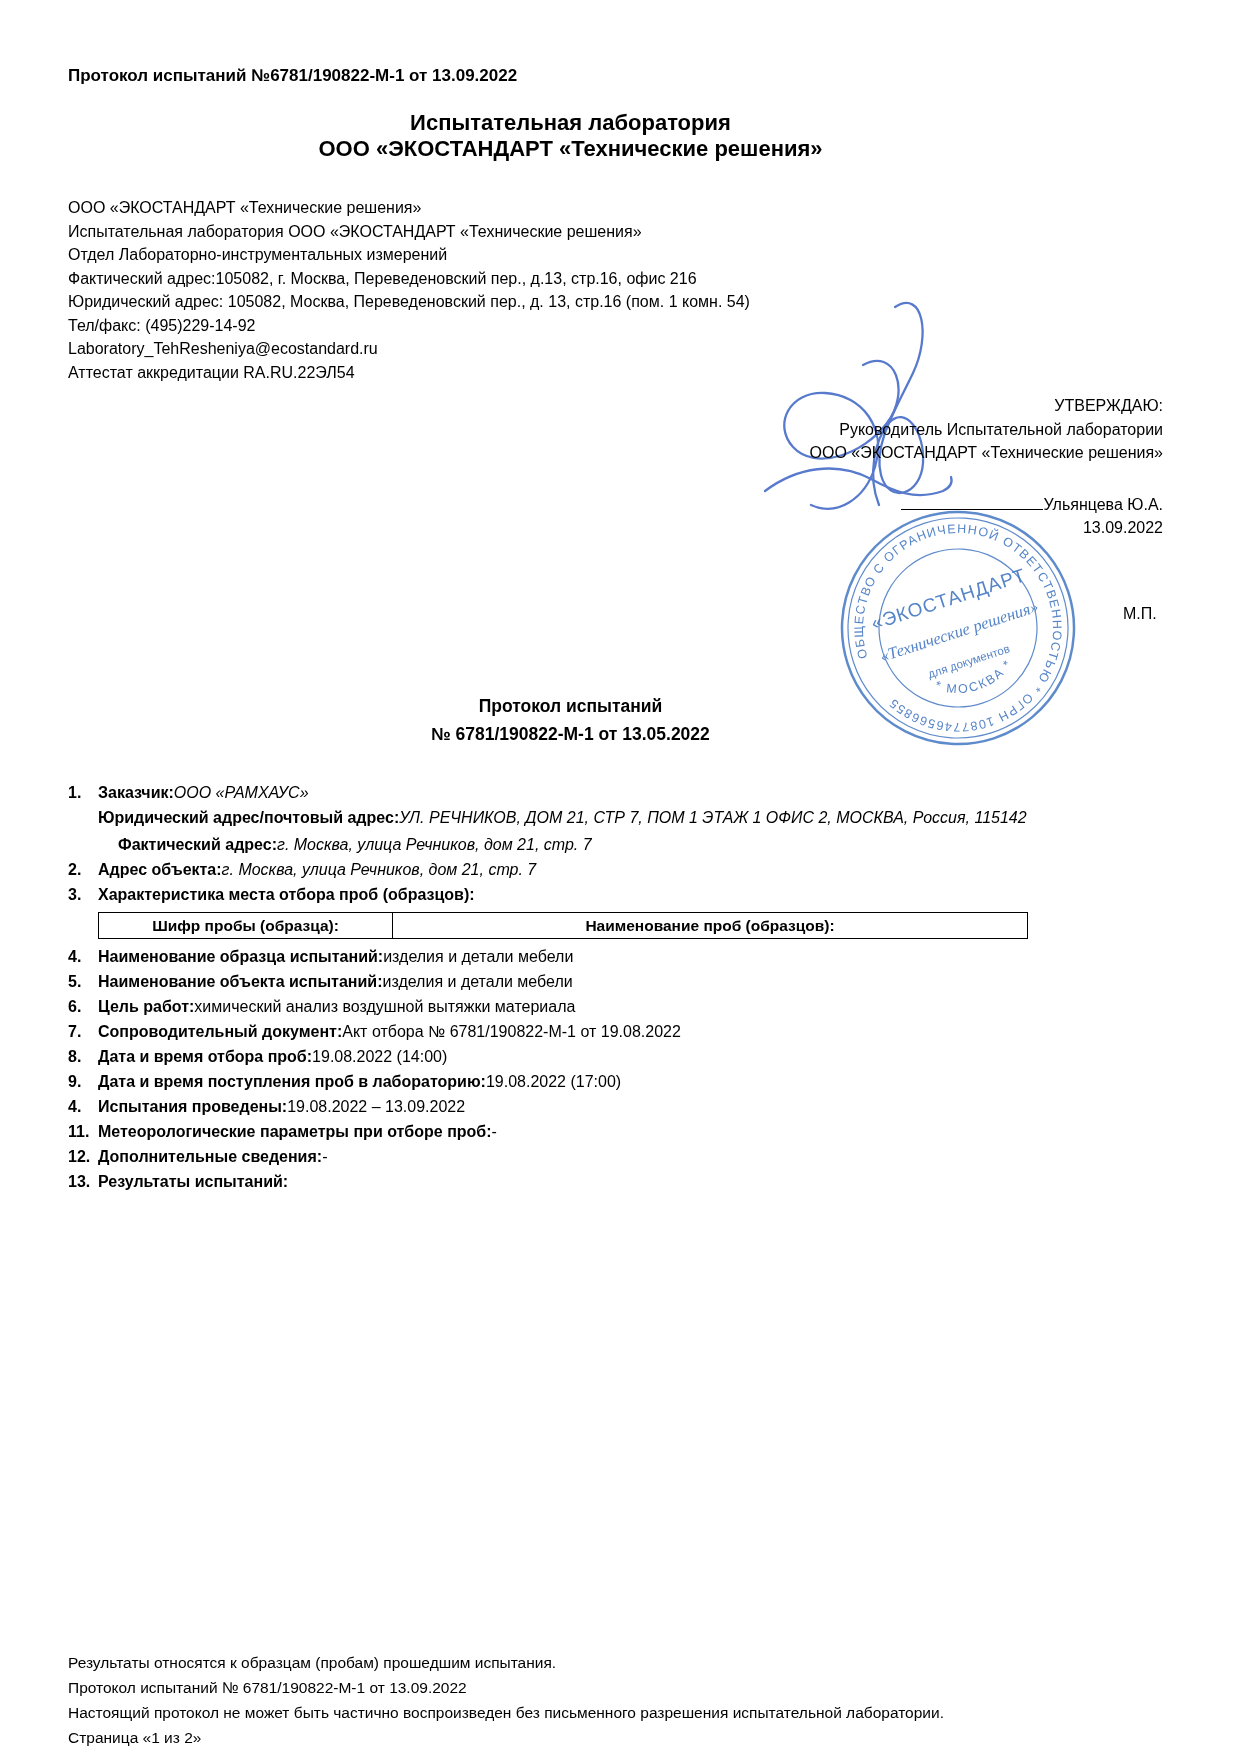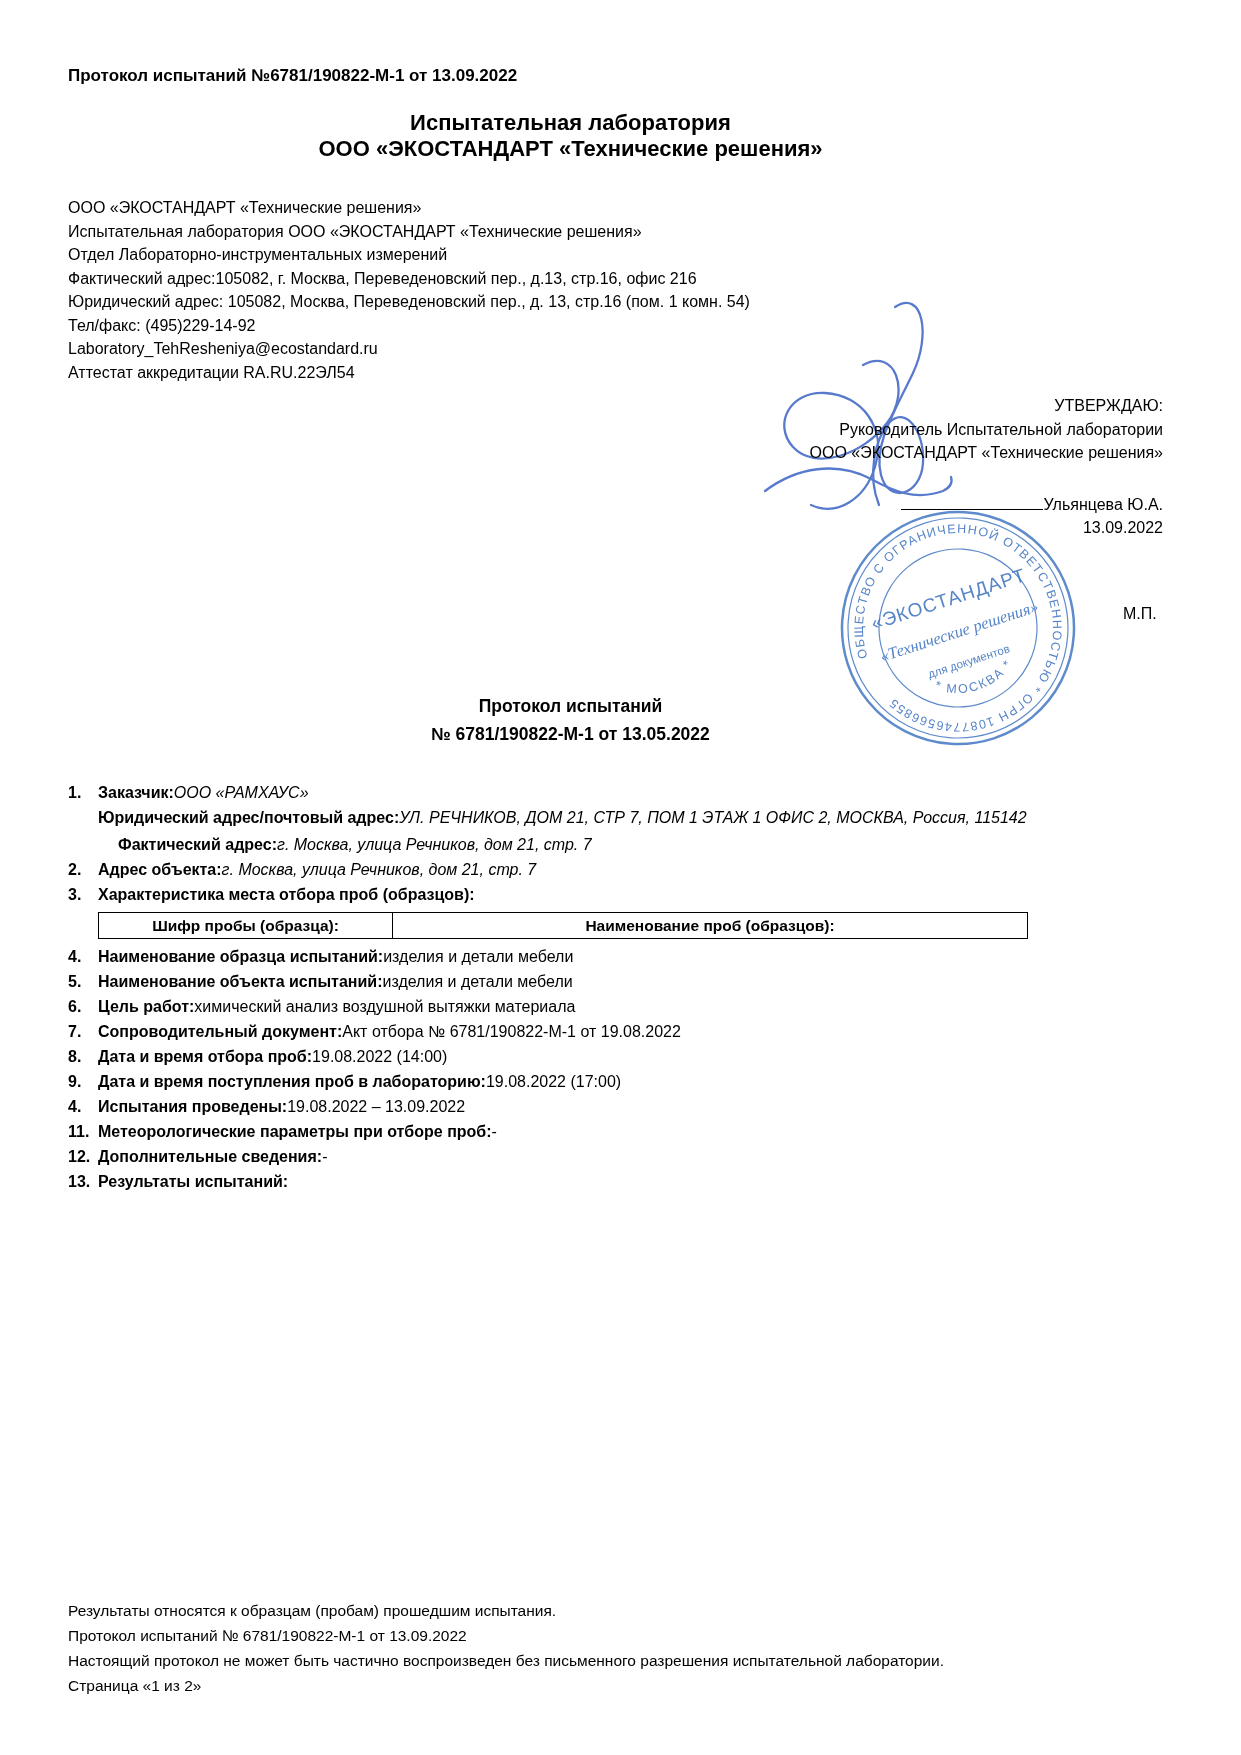--- a/index.html
+++ b/index.html
@@ -30,21 +30,21 @@
   .body{flex:1;}
   .lbl{font-weight:bold;}
   .val{}
   .it{font-style:italic;}
   .mt4{margin-top:2px;gap:20px;}
 
   .sample-table{border-collapse:collapse;margin:5px 0 5px 30px;width:930px;font-size:15.5px;table-layout:fixed;}
   .sample-table th,.sample-table td{border:1px solid #000;text-align:center;padding:2px 14px;line-height:21px;}
   .sample-table .c1{width:265px;}
 
-  .footer{position:absolute;left:68px;top:1598px;font-size:15.5px;line-height:25px;}
+  .footer{position:absolute;left:68px;top:1650px;font-size:15.5px;line-height:25px;}
 </style>
 </head>
 <body>
 
 <div class="page">
 
   <div class="doc-header">Протокол испытаний №6781/190822-М-1 от 13.09.2022</div>
 
   <div class="center-title">
     <div>Испытательная лаборатория</div>

